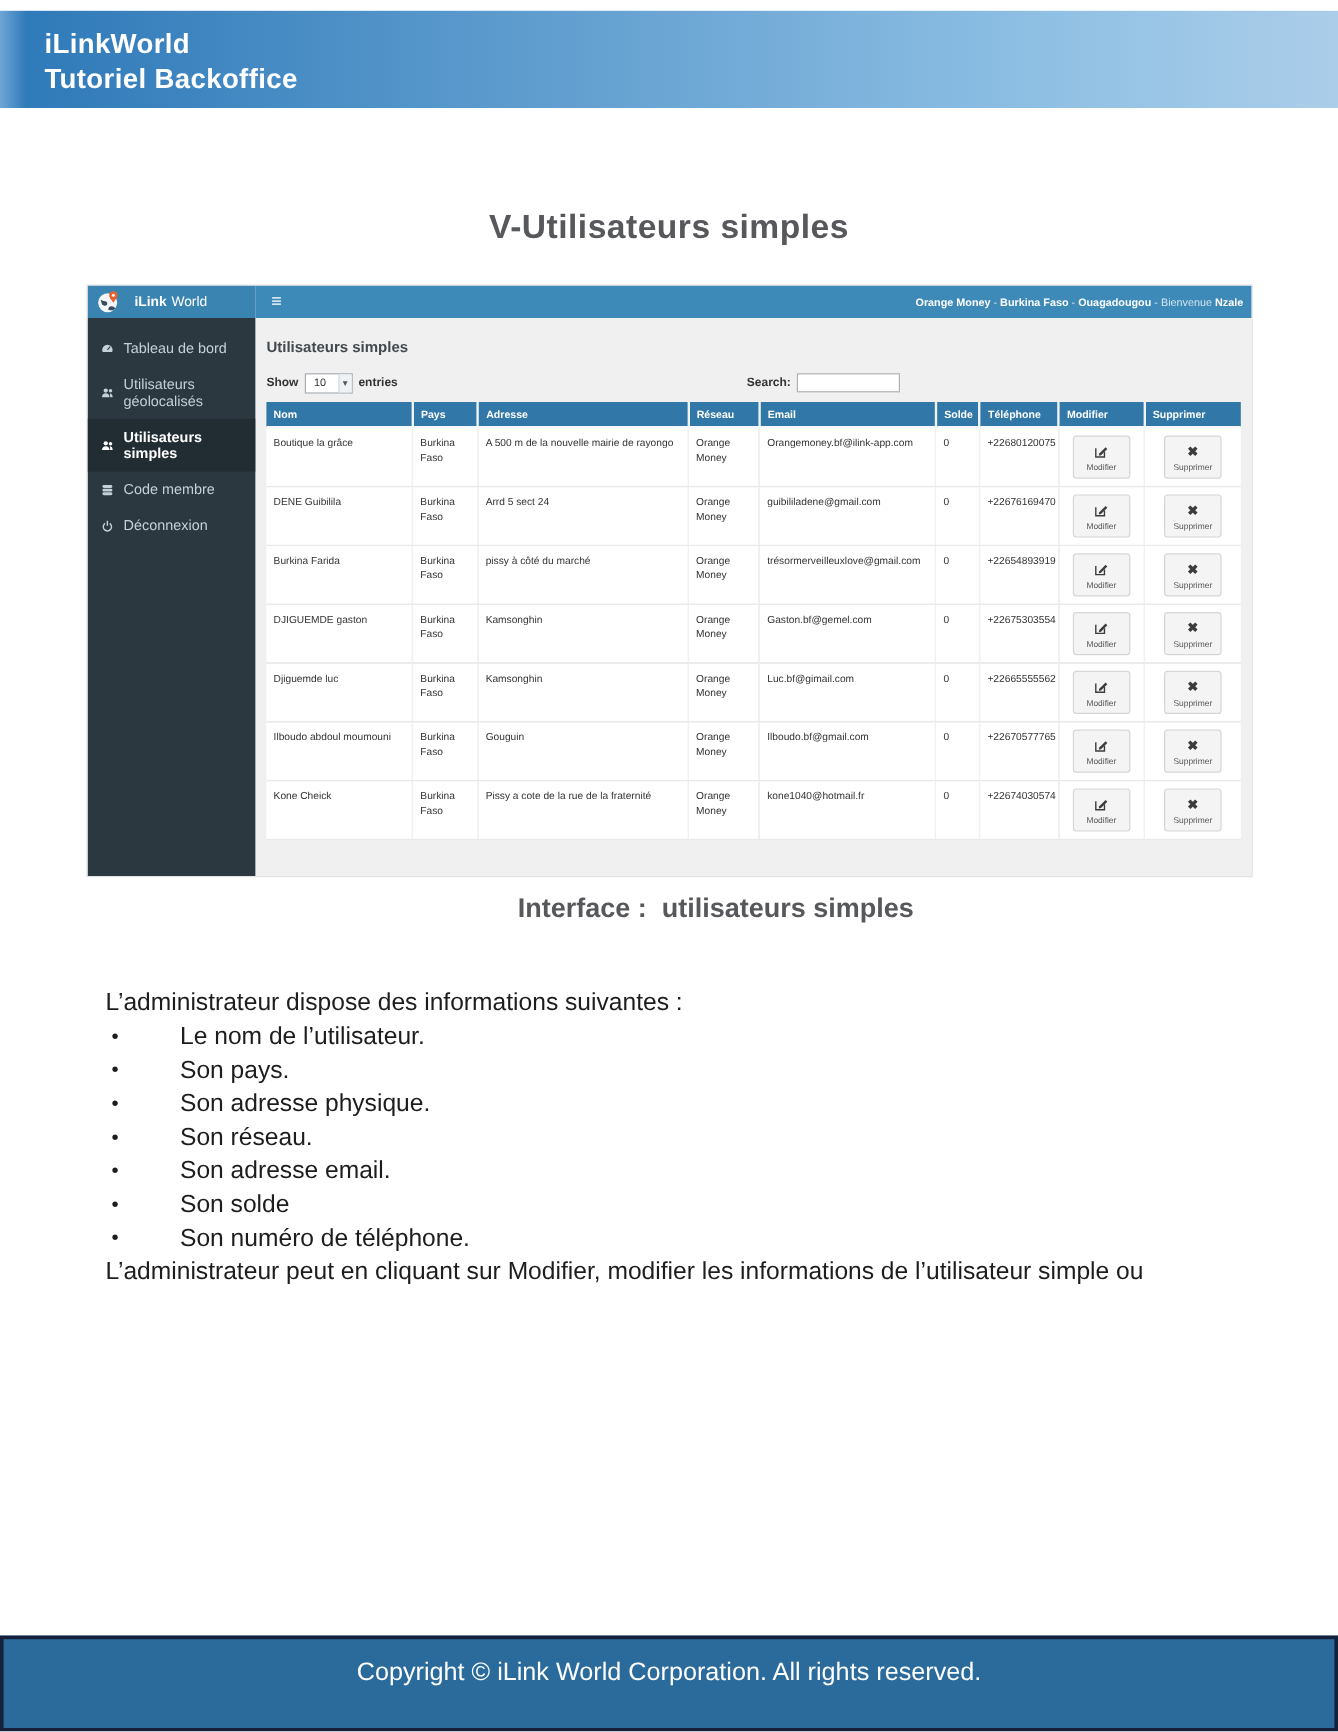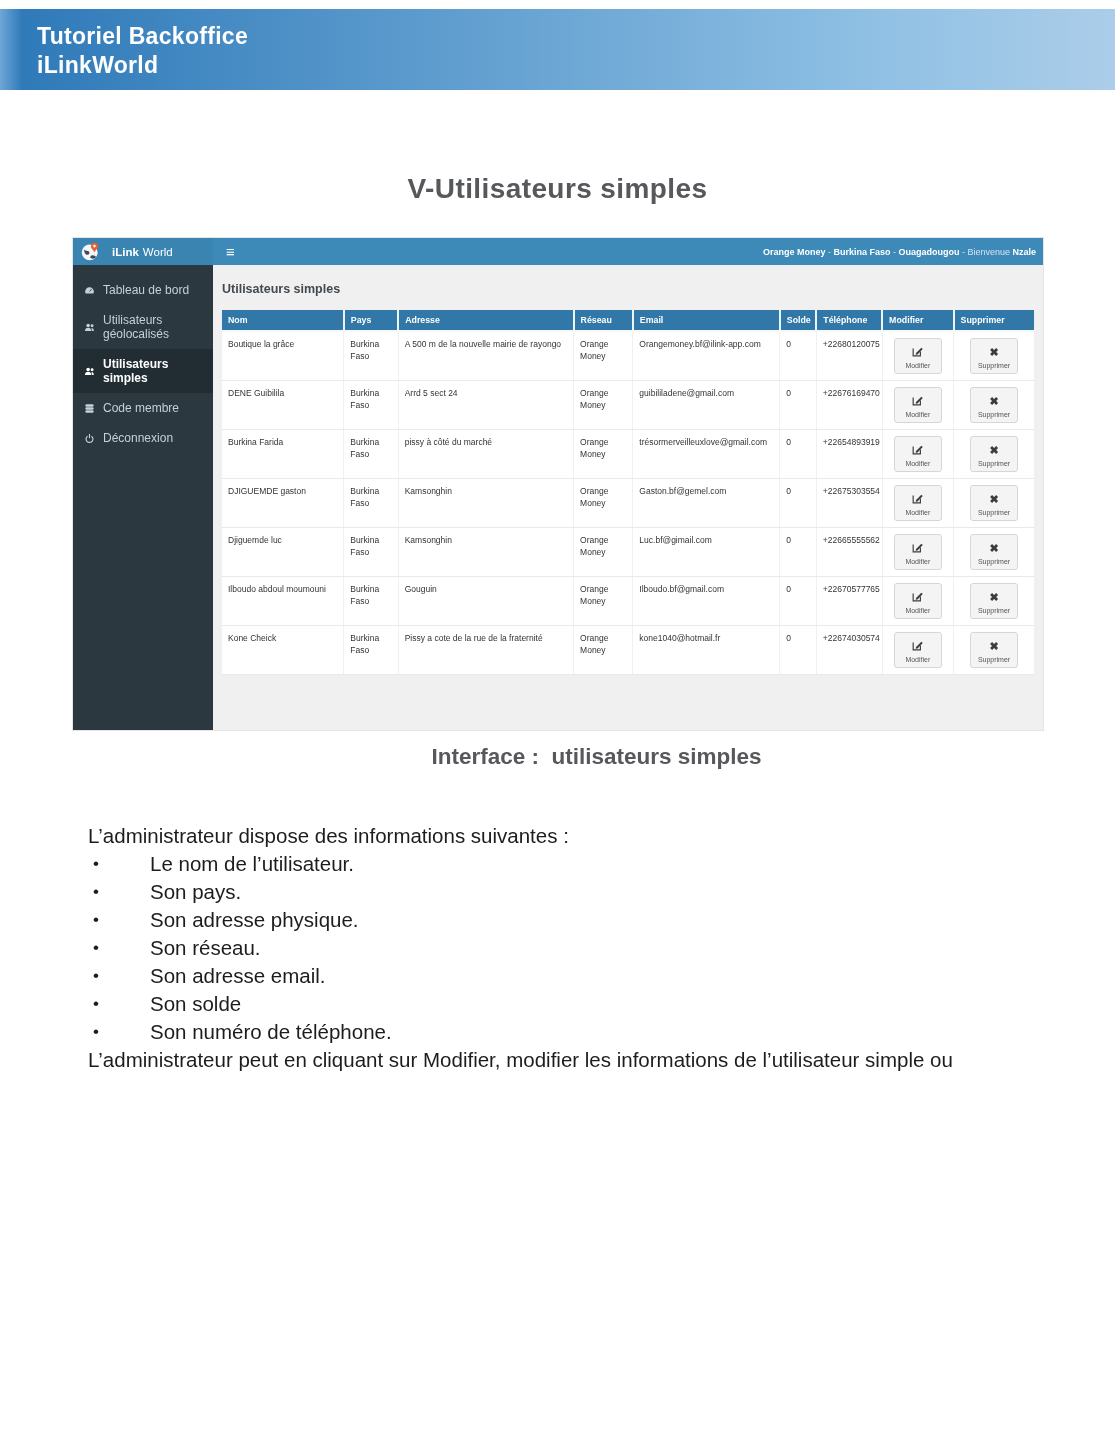--- a/index.html
+++ b/index.html
@@ -80,22 +80,22 @@
   .doc-footer { position:absolute; left:0; bottom:0; width:100%; height:80px;
     background:#2a6b9c; border:3px solid #15203a; display:flex; align-items:center;
     justify-content:center; padding-bottom:18px; color:#fff; font-size:21px; }
 </style>
 </head>
 <body>
 
 <div class="page">
 
   <header class="doc-header">
+    <div>iLinkWorld</div>
     <div>Tutoriel Backoffice</div>
-    <div>iLinkWorld</div>
   </header>
 
   <div class="doc-title">V-Utilisateurs simples</div>
 
   <div class="shot">
     <div class="nav">
       <div class="nav-brand">
         <svg width="19" height="19" viewBox="0 0 24 24">
           <circle cx="11" cy="13" r="10" fill="#f3f7fa"></circle>
           <path d="M3.5 9.5 C7 12.5 9.5 10 10.5 13 C11.5 16.5 7 17 5 14.5 Z" fill="#3a4b5c"></path>
@@ -152,20 +152,34 @@
             <path d="M5.2 4.6a5 5 0 1 0 5.6 0"></path>
               <line x1="8" y1="1.5" x2="8" y2="7.5"></line>
           </svg>
           <span>Déconnexion</span>
         </div>
       </aside>
 
       <main class="content">
         <div class="panel-title">Utilisateurs simples</div>
 
+        <div class="controls">
+          <div class="show-group">
+            <span>Show</span>
+            <span class="select">
+              <span>10</span>
+              <span class="chev">▾</span>
+            </span>
+            <span>entries</span>
+          </div>
+          <div class="search-group">
+            <span>Search:</span>
+            <input value="" style="">
+          </div>
+        </div>
 
         <table class="data">
           <colgroup>
             <col style="width:15%">
               <col style="width:6.7%">
               <col style="width:21.6%">
             <col style="width:7.3%">
               <col style="width:18.1%">
               <col style="width:4.5%">
             <col style="width:8.1%">
@@ -318,14 +332,17 @@
         <span class="b">•</span>
         <span>Son solde</span>
       </div>
     <div class="bullet">
         <span class="b">•</span>
         <span>Son numéro de téléphone.</span>
       </div>
     <p>L’administrateur peut en cliquant sur Modifier, modifier les informations de l’utilisateur simple ou</p>
   </div>
 
+  <footer class="doc-footer">
+    <span>Copyright © iLink World Corporation. All rights reserved.</span>
+  </footer>
 
 </div>
 
 </body></html>

